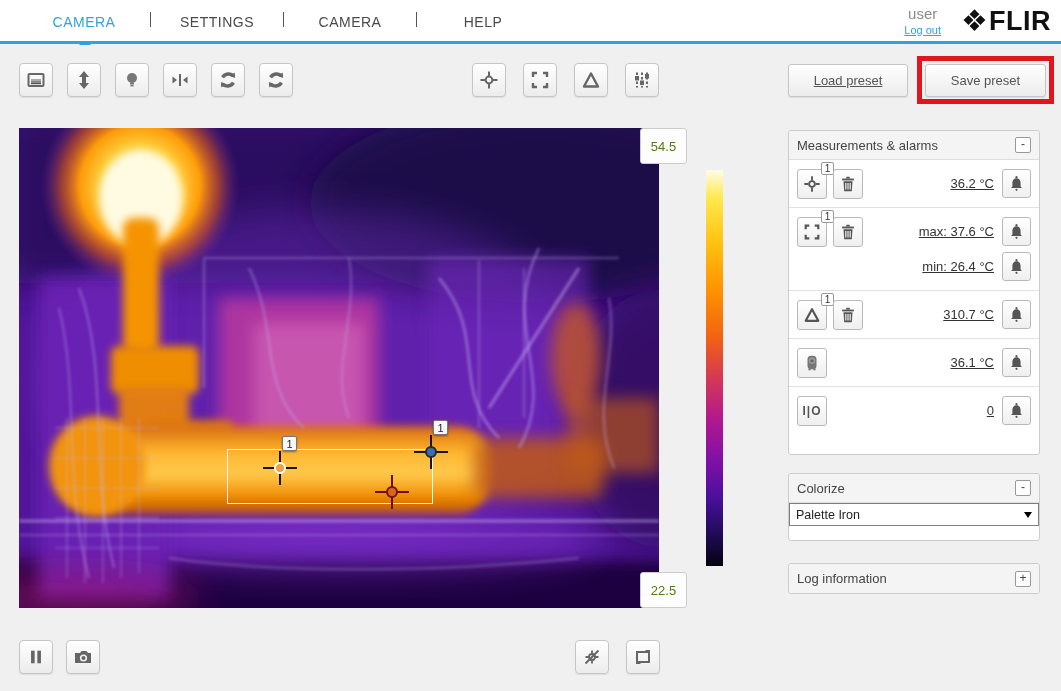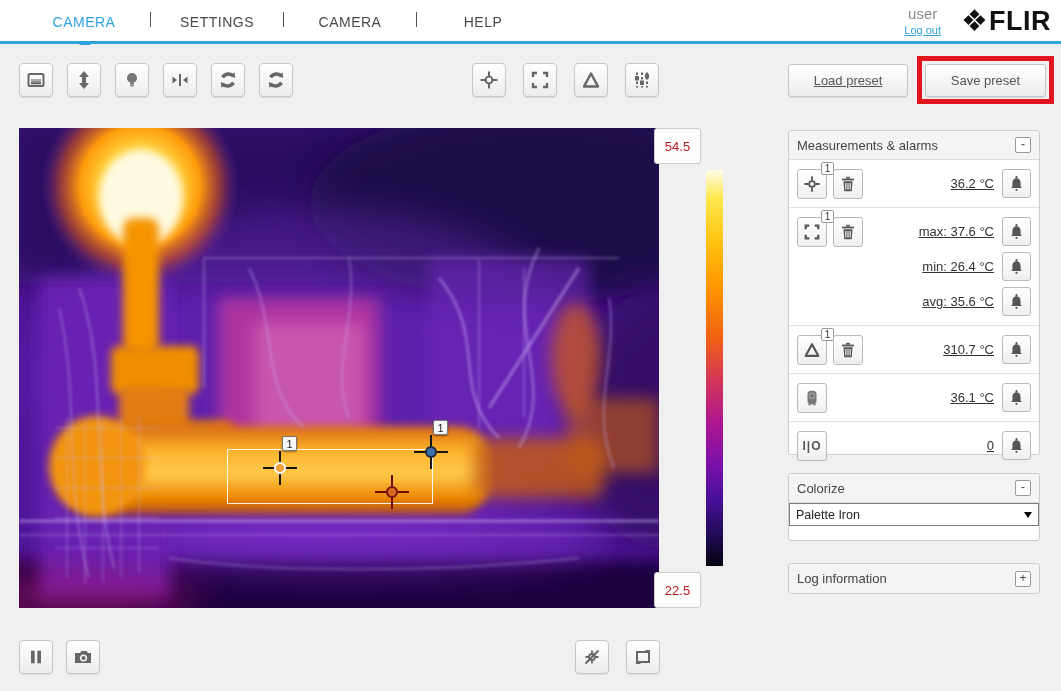--- a/index.html
+++ b/index.html
@@ -50,22 +50,22 @@
   .marker .dot { position:absolute; left:11px; top:11px; width:12px; height:12px; border-radius:50%;
     border:2px solid #fff; background:#f0a13c; }
   .marker.delta .dot { background:#3b6fa8; border-color:#1d2a3a; }
   .marker.red .lv, .marker.red .lh { background:#6e0c0c; }
   .marker.red .dot { background:#d2691e; border-color:#7a1212; }
   .mbadge { position:absolute; left:19px; top:-15px; min-width:15px; height:15px; padding:0 3px;
     background:#f8f8f8; border:1px solid #777; border-radius:2px; font-size:11px; line-height:14px;
     text-align:center; color:#222; box-shadow:0 1px 2px rgba(0,0,0,.4); }
 
   
-  .scale-box { position:absolute; left:654px; width:47px; height:36px; background:#fdfdfd;
-    border:1px solid #ccc; border-radius:3px; font-size:13px; color:#b91c1c;
+  .scale-box { position:absolute; left:640px; width:47px; height:36px; background:#fdfdfd;
+    border:1px solid #ccc; border-radius:3px; font-size:13px; color:#4d7c0f;
     display:flex; align-items:center; justify-content:center; cursor:pointer; }
   .scale-bar { position:absolute; left:706px; top:170px; width:17px; height:396px; cursor:ns-resize;
     background:linear-gradient(to bottom,
       #fffce8 0%, #ffe94f 7%, #ffc312 18%, #ff9400 30%, #f26312 42%,
       #d63a52 52%, #b2188e 63%, #7c10a8 74%, #48109a 83%, #200b56 92%, #06020f 100%); }
 
   
   .panel { position:absolute; left:788px; width:252px; background:#fff;
     border:1px solid #ccc; border-radius:3px; }
   .panel-h { height:29px; background:#f4f4f4; border-bottom:1px solid #ddd;
@@ -359,30 +359,20 @@
       <div class="vline">
         <span class="vtext">min: 26.4 °C</span>
         <div class="bellbtn">
           <svg class="ic" width="17" height="17" viewBox="0 0 20 20">
             <circle cx="10" cy="2.6" r="1.3" fill="#555"></circle>
             <path d="M10 3.8 C6.6 3.8 5.2 6.6 5.2 9.8 L5.2 13.4 L3.6 15.4 L16.4 15.4 L14.8 13.4 L14.8 9.8 C14.8 6.6 13.4 3.8 10 3.8 Z" fill="#555"></path>
             <circle cx="10" cy="17.4" r="1.3" fill="#555"></circle>
           </svg>
         </div>
       </div>
-      <div class="vline">
-        <span class="vtext">avg: 35.6 °C</span>
-        <div class="bellbtn">
-          <svg class="ic" width="17" height="17" viewBox="0 0 20 20">
-            <circle cx="10" cy="2.6" r="1.3" fill="#555"></circle>
-            <path d="M10 3.8 C6.6 3.8 5.2 6.6 5.2 9.8 L5.2 13.4 L3.6 15.4 L16.4 15.4 L14.8 13.4 L14.8 9.8 C14.8 6.6 13.4 3.8 10 3.8 Z" fill="#555"></path>
-            <circle cx="10" cy="17.4" r="1.3" fill="#555"></circle>
-          </svg>
-        </div>
-      </div>
     </div>
   </div>
 
   <div class="m-row">
     <div class="ibtn">
       <svg class="ic" width="18" height="18" viewBox="0 0 20 20">
         <path d="M10 3.5 L17 16.5 H3 Z" fill="none" stroke="#555" stroke-width="2.4" stroke-linejoin="round"></path>
       </svg>
       <span class="badge">1</span>
     </div>

